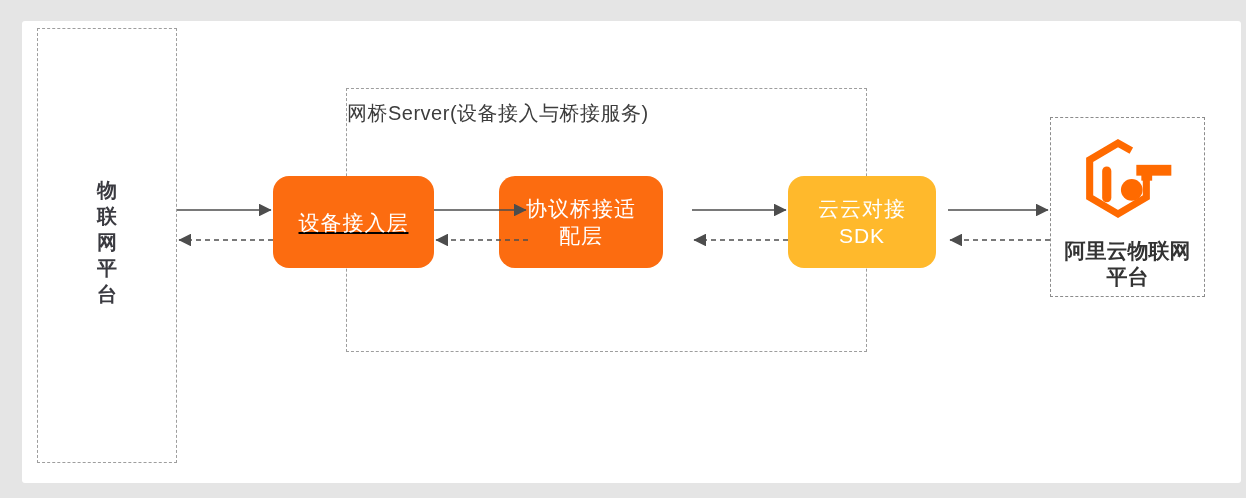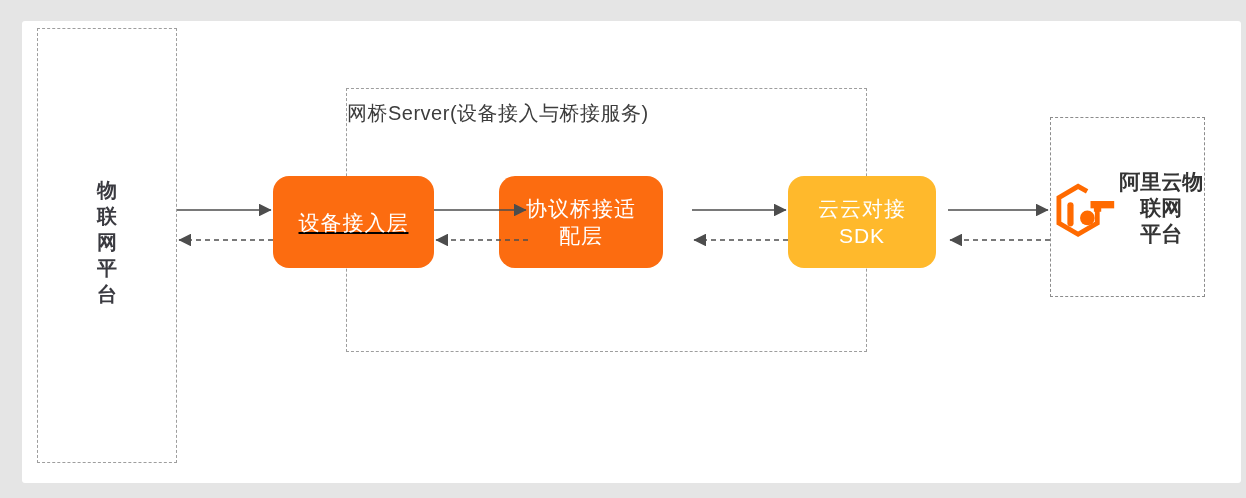--- a/index.html
+++ b/index.html
@@ -42,21 +42,21 @@
     color:#ffffff;font-size:21px;line-height:27px;letter-spacing:1px;
   }
   .node-orange{background:#FC6C10;}
   .node-amber{background:#FFB92C;}
   .node1{left:251px;width:161px;text-decoration:underline;}
   .node2{left:477px;width:164px;}
   .node3{left:766px;width:148px;}
   .right-box{
     left:1028px;top:96px;width:155px;height:180px;
     border:1px dashed #8c8c8c;z-index:2;background:#fff;
-    display:flex;flex-direction:row;align-items:center;
+    display:flex;flex-direction:column;align-items:center;
   }
   .logo{margin-top:14px;}
   .right-label{
     white-space:pre-line;text-align:center;
     font-size:21px;line-height:26px;font-weight:700;color:#333333;
     margin-top:2px;
   }
 </style>
 </head>
 <body>

